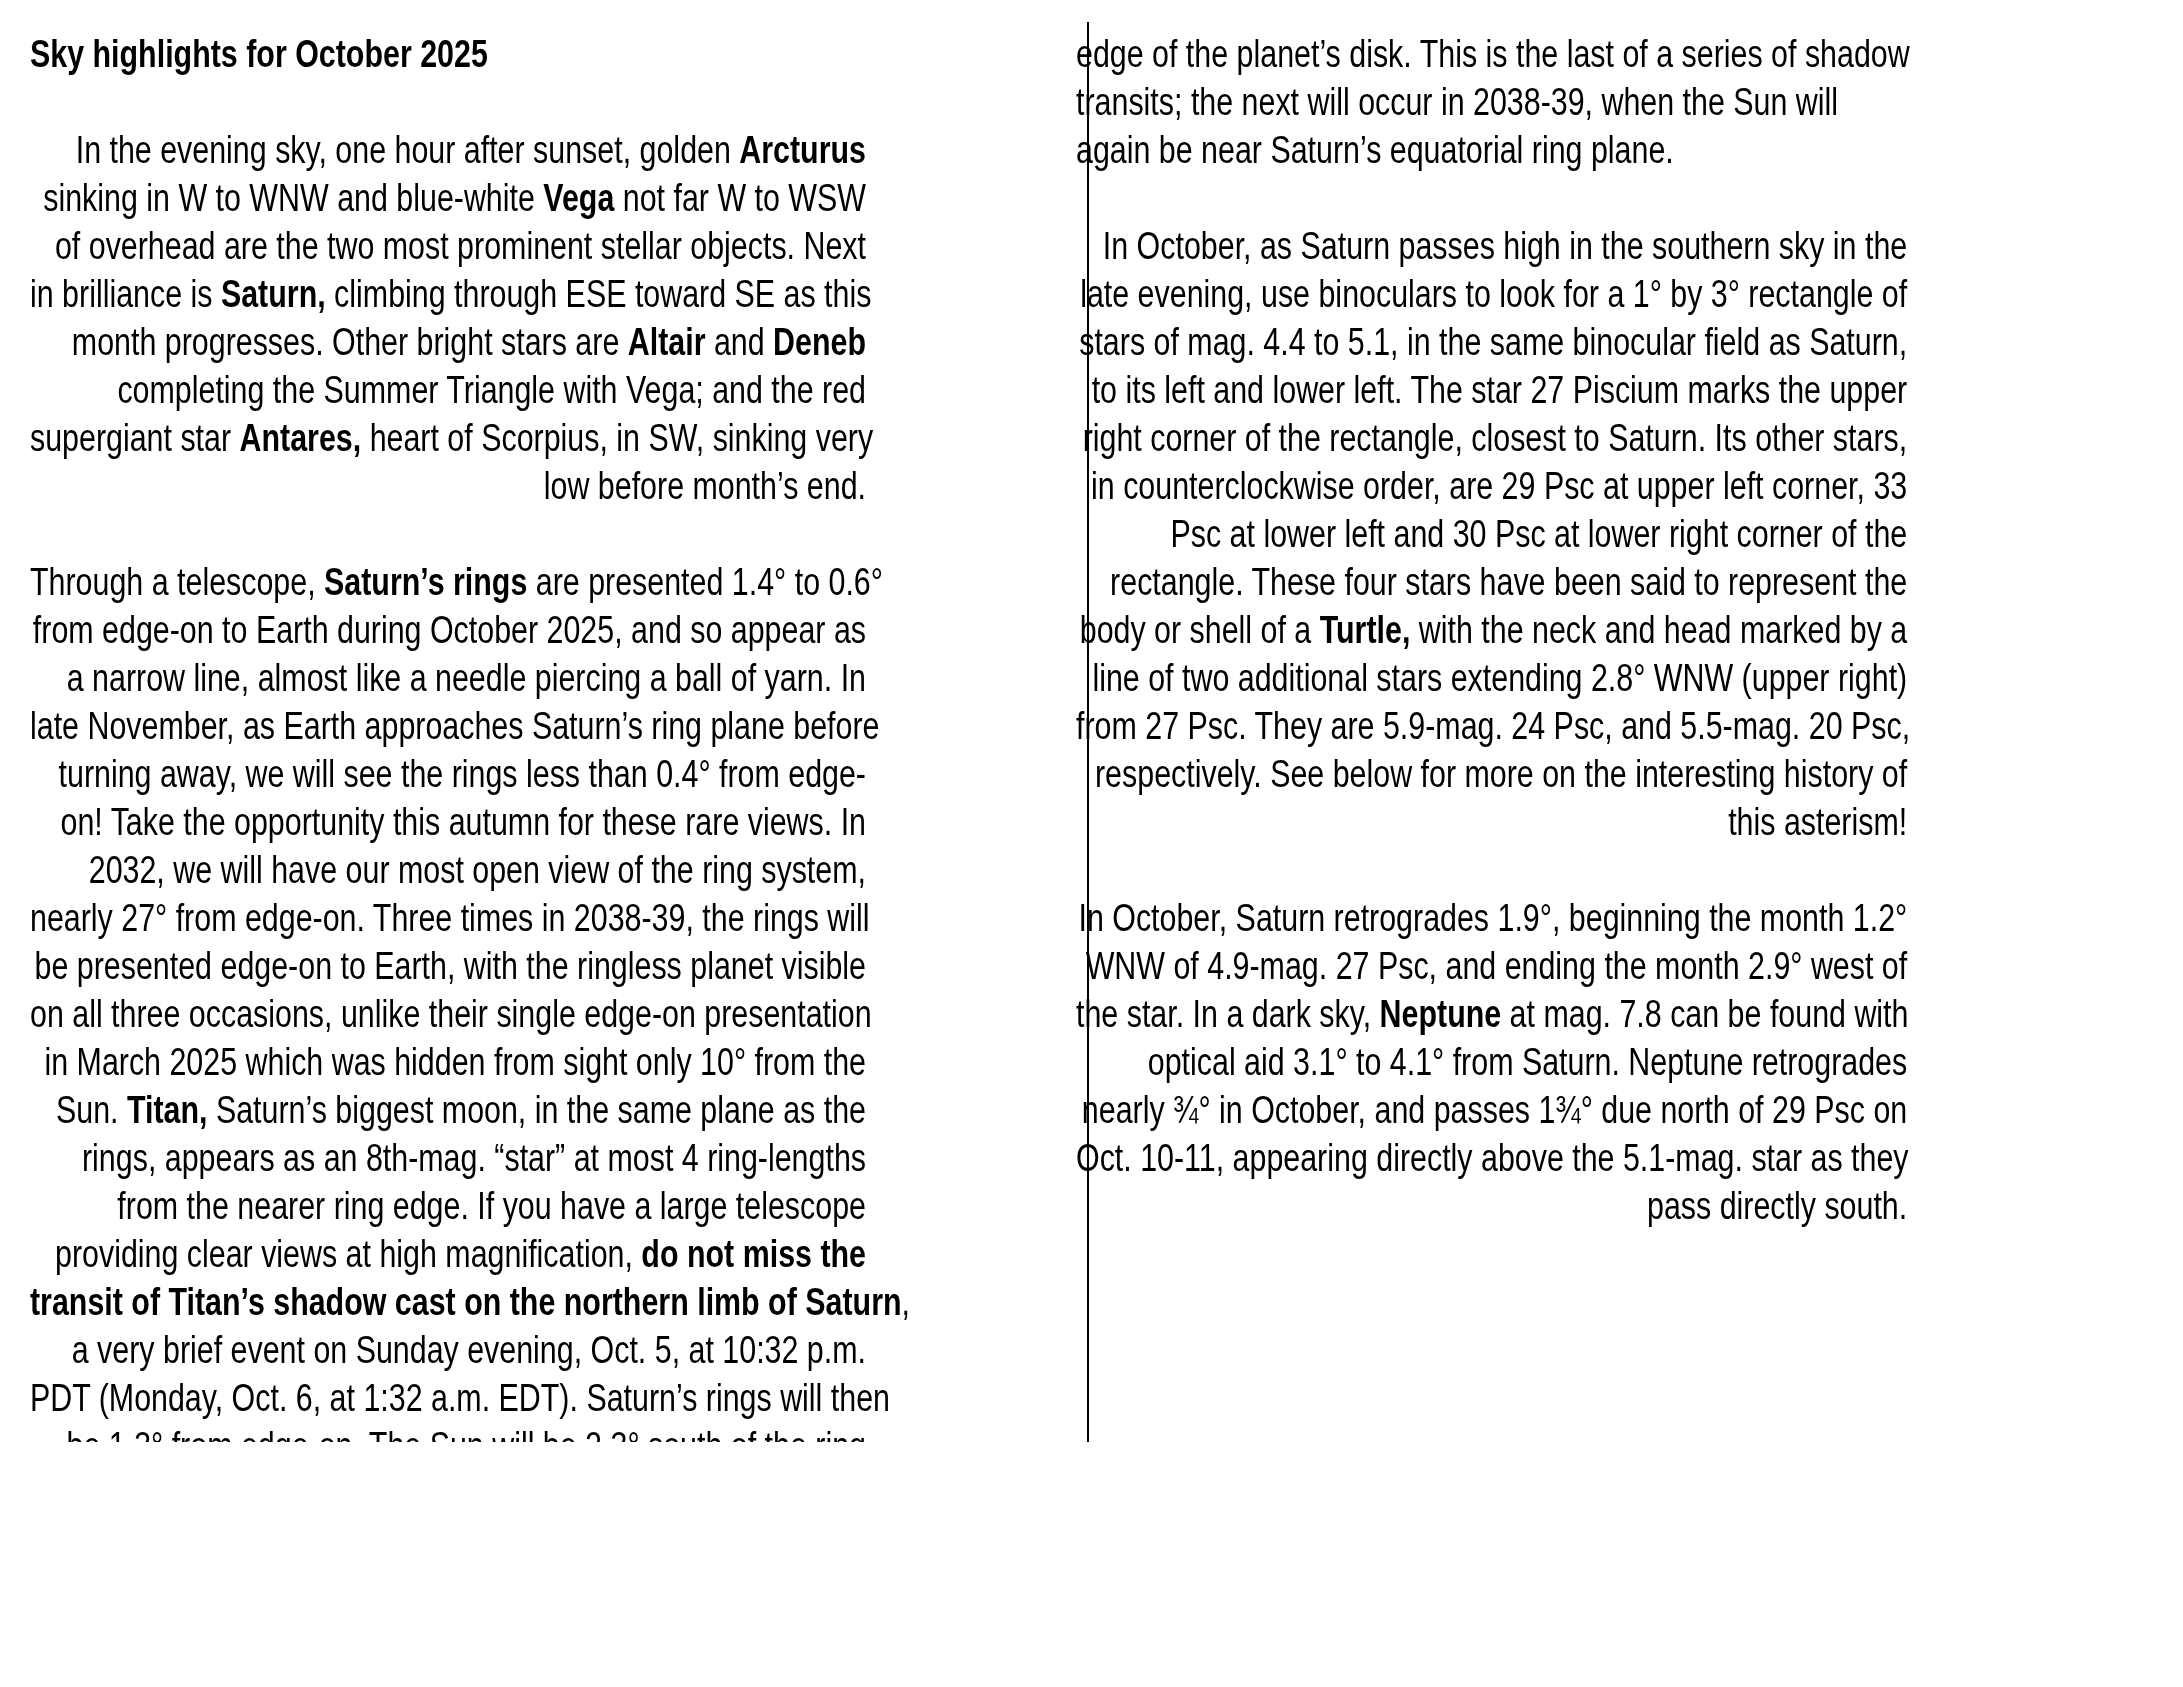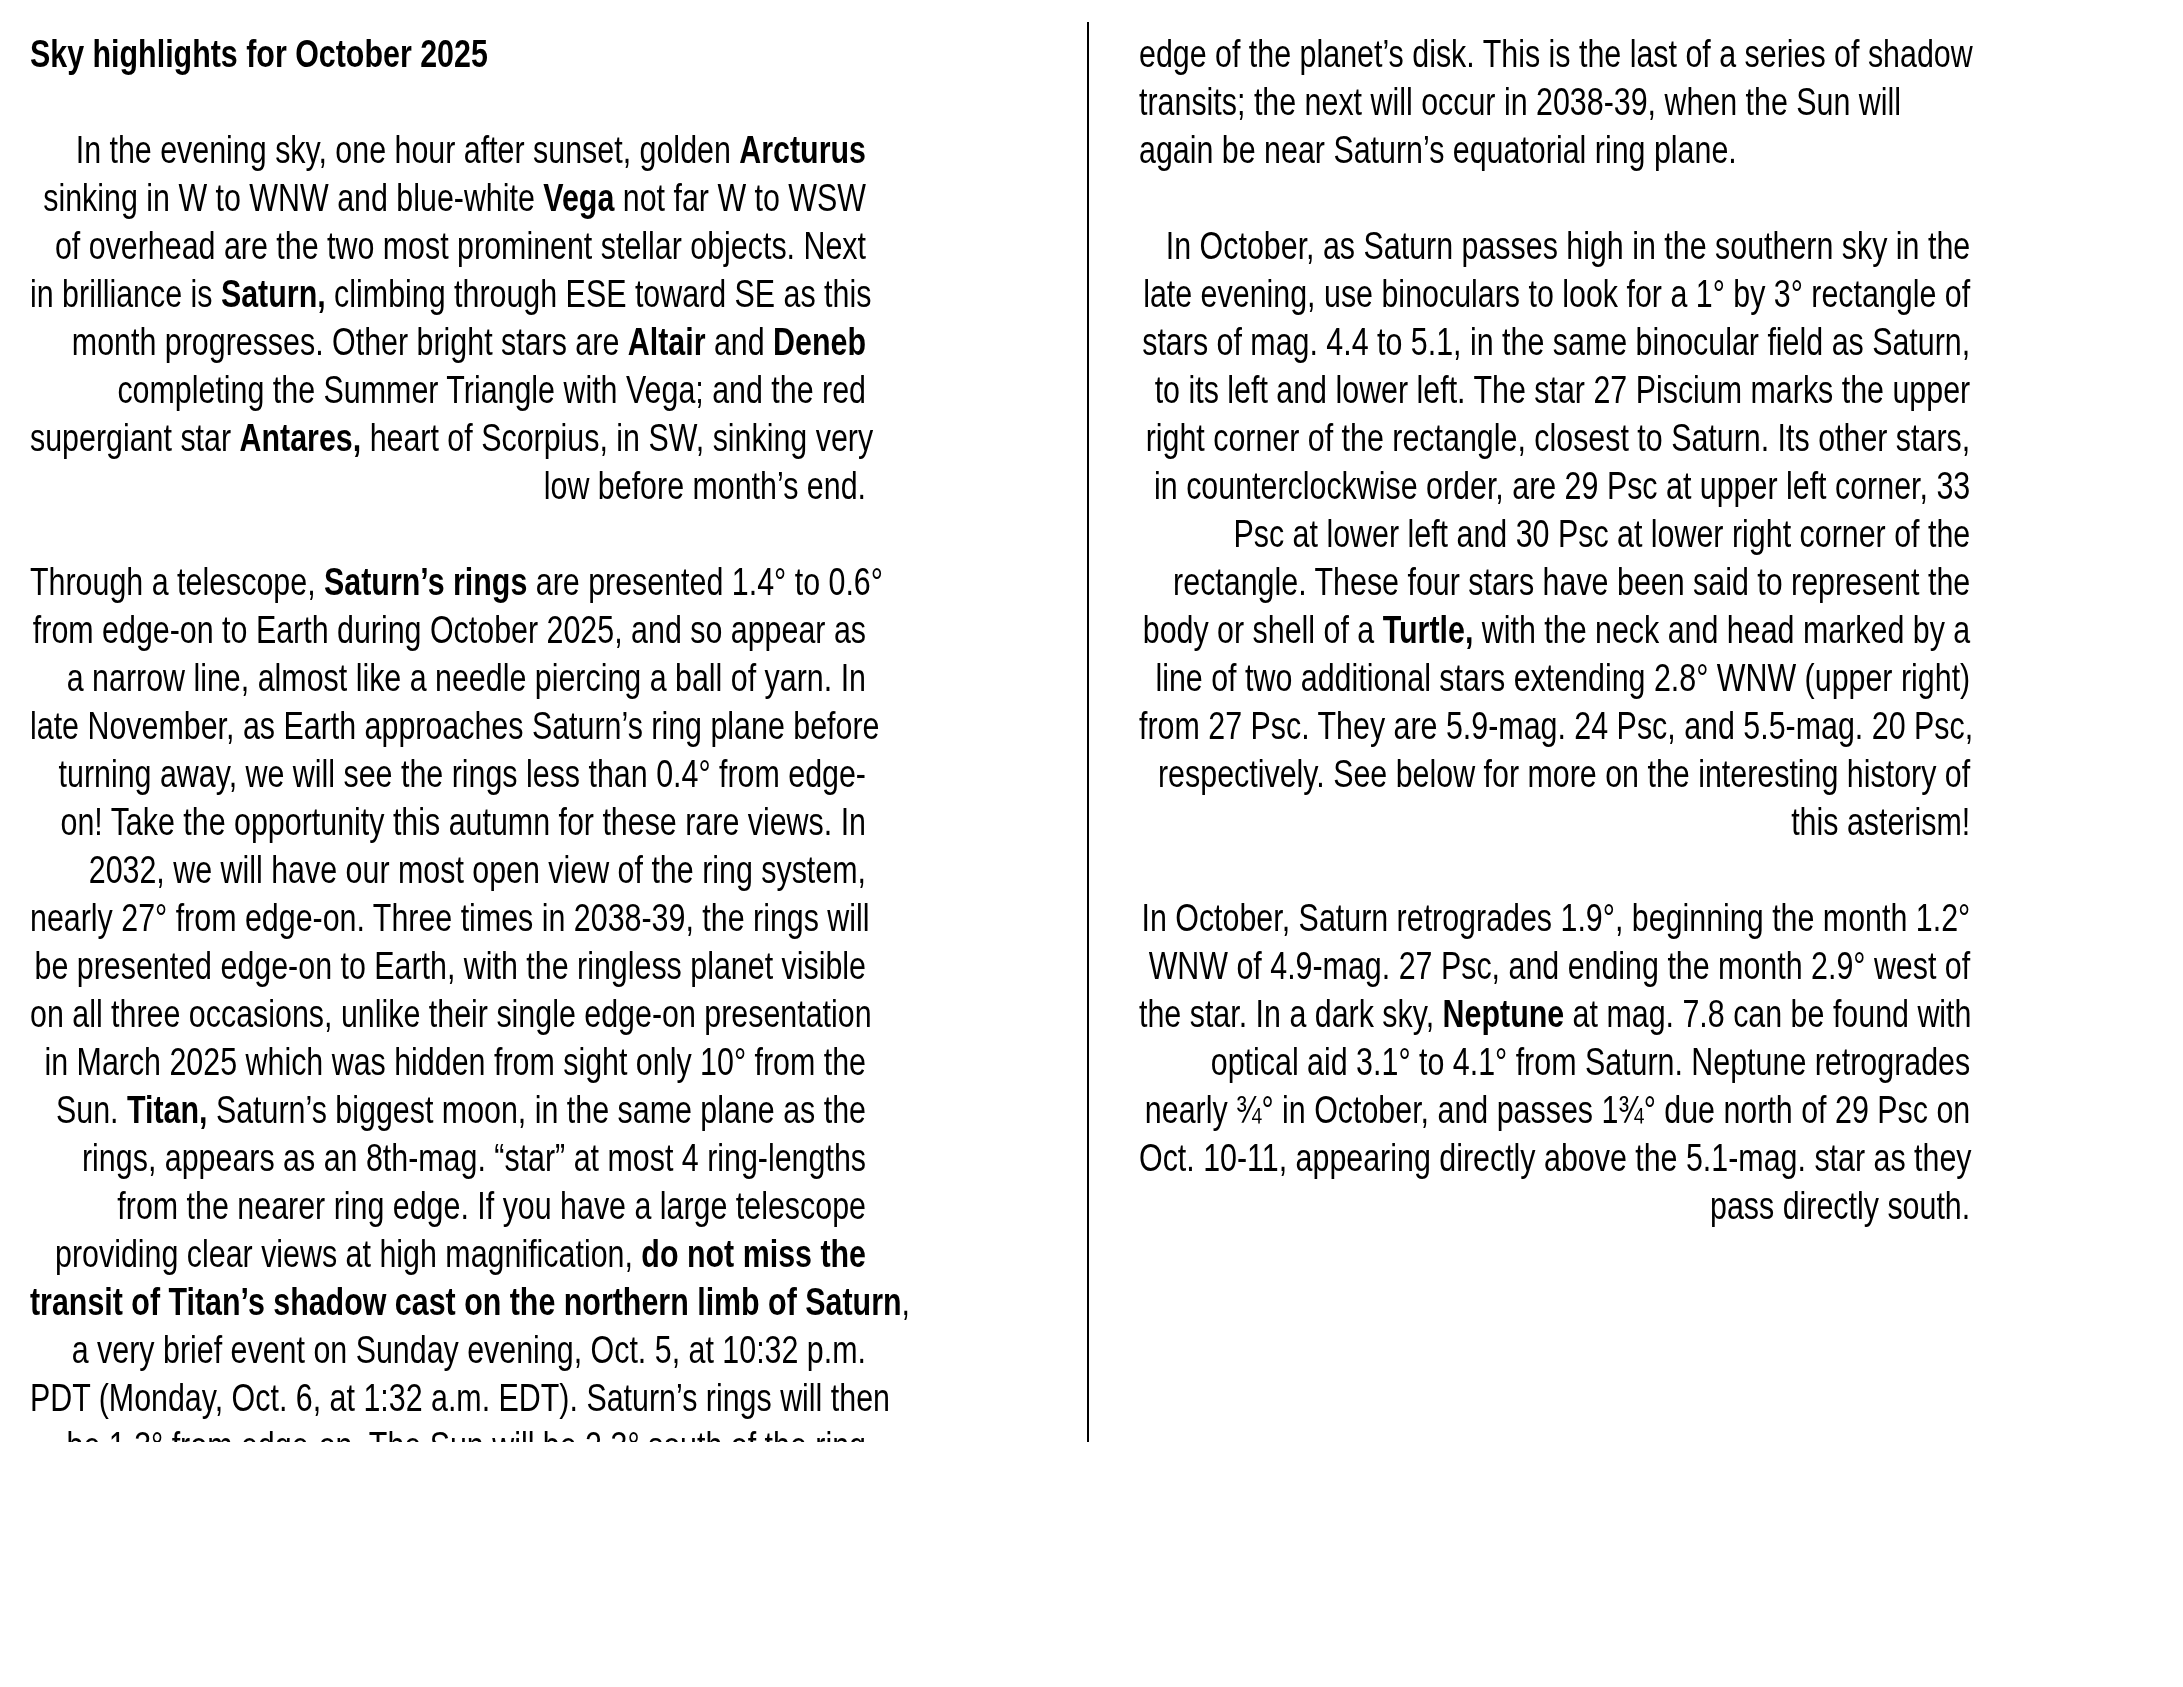--- a/index.html
+++ b/index.html
@@ -17,21 +17,21 @@
     overflow: hidden;
     border-radius: 12px;
   }
   .column {
     position: absolute;
     top: 30px;
     font-size: 38px;
     line-height: 48px;
   }
   .column-left  { left: 30px;   width: 1045px; }
-  .column-right { left: 1139px; width: 1039px; }
+  .column-right { left: 1076px; width: 1039px; }
   .para { margin: 0; }
   .para + .para { margin-top: 48px; text-align: right; }
   .line {
     white-space: pre;
     transform: scaleX(0.8);       
     transform-origin: left center;
   }
   .line b { font-weight: bold; }
   .divider {
     position: absolute;

